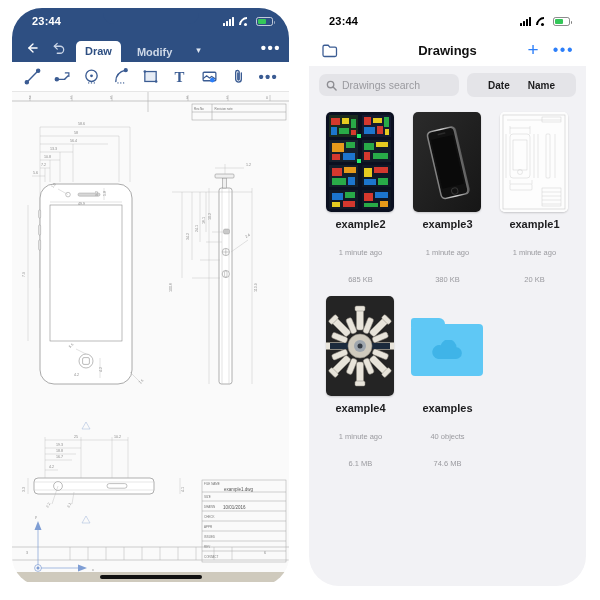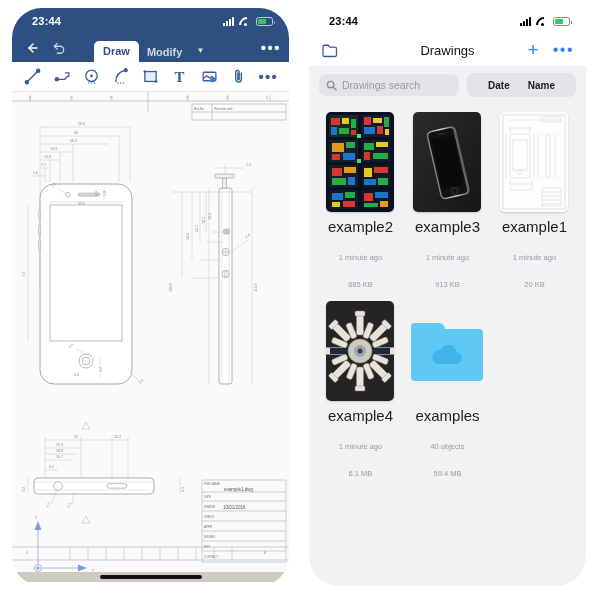--- a/index.html
+++ b/index.html
@@ -73,24 +73,24 @@
   .notch.dark { background: #2e4f82; }
   .notch.light { background: #ffffff; }
 
   
   .cad-topbar {
     height: 28px; background: #2e4f82;
     display: flex; align-items: flex-end; position: relative;
     padding: 0 8px;
   }
   .cad-topbar .tb-icon { color: #fff; display: flex; align-items: center; justify-content: center; height: 28px; width: 26px; }
-  .tabs { display: flex; align-items: flex-end; margin-left: 22px; height: 28px; }
+  .tabs { display: flex; align-items: flex-end; margin-left: 4px; height: 28px; }
   .tab {
     font-size: 11px; font-weight: bold; color: #cfd9e8;
-    padding: 3px 8px 4px; line-height: 12px;
+    padding: 3px 16px 4px; line-height: 12px;
   }
   .tab.active {
     background: #ffffff; color: #2e4f82;
     border-radius: 5px 5px 0 0;
     padding: 4px 9px 5px;
   }
   .tab-caret { color: #dde5f0; font-size: 9px; padding: 0 8px 7px; }
   .topbar-more { margin-left: auto; color: #fff; font-size: 15px; letter-spacing: 1.5px; padding-bottom: 6px; font-weight: bold; }
 
   .cad-tools {
@@ -112,21 +112,21 @@
     width: 102px; height: 4px; border-radius: 2px; background: #111;
   }
   .cad-bottom-strip { position: absolute; left:0; right:0; bottom:0; height:10px; background:#cfcabd; }
 
   
   .fb-navbar {
     height: 32px; background: #ffffff;
     display: flex; align-items: center; padding: 0 12px;
     position: relative;
   }
-  .fb-title { position: absolute; left: 0; right: 0; text-align: center; font-size: 13px; font-weight: normal; color: #111; pointer-events: none; }
+  .fb-title { position: absolute; left: 0; right: 0; text-align: center; font-size: 13px; font-weight: bold; color: #111; pointer-events: none; }
   .fb-nav-right { margin-left: auto; display: flex; align-items: center; gap: 14px; z-index: 2; }
   .plus { font-size: 19px; color: #2d7ff9; line-height: 14px; font-weight: 300; }
   .fb-more { font-size: 16px; color: #2d7ff9; letter-spacing: 1.5px; line-height: 10px; }
 
   .fb-searchrow {
     display: flex; align-items: center; gap: 8px;
     padding: 7px 10px; background: #f2f2f5;
   }
   .searchbox {
     flex: 1; height: 22px; border-radius: 7px; background: #e4e4e8;
@@ -139,21 +139,21 @@
   .seg { font-size: 10px; font-weight: bold; color: #1c1c1e; padding: 0 9px; display: flex; align-items: center; border-radius: 5px; }
   .seg.active { background: #ffffff; box-shadow: 0 0 2px rgba(0,0,0,.22); }
 
   .fb-body { background: #f2f2f5; height: 498px; padding: 8px 8px 0; position: relative; overflow: hidden; }
   .grid { display: flex; flex-wrap: wrap; gap: 0; }
   .cell { width: 33.33%; display: flex; flex-direction: column; align-items: center; margin-bottom: 12px; }
   .thumb {
     width: 68px; height: 100px; border-radius: 5px; overflow: hidden;
     background: #fff; box-shadow: 0 1px 2px rgba(0,0,0,.18); position: relative;
   }
-  .fname { font-size: 15px; font-weight: normal; color: #1c1c1e; margin-top: 6px; }
+  .fname { font-size: 11px; font-weight: bold; color: #1c1c1e; margin-top: 6px; }
   .fmeta { font-size: 7.5px; color: #9a9a9f; margin-top: 18px; }
   .folder-thumb { width: 72px; height: 58px; position: relative; margin-top: 22px; margin-bottom: 20px; }
   .folder-back { position: absolute; left:0; top:0; width: 34px; height: 9px; background:#5fc8f5; border-radius: 3px 6px 0 0; }
   .folder-body { position: absolute; left: 0; top: 6px; width: 72px; height: 52px; background:#5fc8f5; border-radius: 4px; }
   .folder-cloud { position:absolute; left: 18px; top: 22px; width: 36px; height: 20px; }
 
   svg { display: block; }
   .dim { font-size: 3.6px; fill: #8a8a8a; font-family: "Liberation Sans", sans-serif; }
   .tbtxt { font-size: 3px; fill: #777; font-family: "Liberation Sans", sans-serif; }
   .tbtxt-b { font-size: 4.5px; fill: #555; font-family: "Liberation Sans", sans-serif; }
@@ -628,21 +628,21 @@
                 <rect x="20" y="16" width="30" height="70" rx="5" fill="url(#gl)"></rect>
                 <rect x="21.5" y="17.5" width="26" height="67" rx="4" fill="#111"></rect>
                 <rect x="23.5" y="25" width="22" height="50" fill="#0a0a0a"></rect>
                 <rect x="31" y="20.5" width="8" height="1.6" rx="0.8" fill="#2a2a2a"></rect>
                 <circle cx="35" cy="80" r="3.2" fill="none" stroke="#333" stroke-width="1"></circle>
               </g>
             </svg>
           </div>
           <div class="fname">example3</div>
           <div class="fmeta">1 minute ago</div>
-          <div class="fmeta">913 KB</div>
+          <div class="fmeta">380 KB</div>
         </div>
 
         <div class="cell">
           <div class="thumb">
             <svg width="68" height="100" viewBox="0 0 68 100">
               <rect width="68" height="100" fill="#fdfdfd"></rect>
               <rect x="3" y="3" width="62" height="94" fill="none" stroke="#d0d0d0" stroke-width="0.7"></rect>
               <g stroke="#c6c6c6" stroke-width="0.4" fill="none">
                 <line x1="7" y1="8" x2="61" y2="8"></line>
                 <rect x="42" y="5" width="19" height="5"></rect>
@@ -751,21 +751,21 @@
         <div class="cell">
           <div class="folder-thumb">
             <div class="folder-back"></div>
             <div class="folder-body"></div>
             <svg class="folder-cloud" viewBox="0 0 40 22">
               <path d="M10 21h20a6.5 6.5 0 00.6-12.97A9 9 0 0013 5.6 7 7 0 0010 21z" fill="#3fb4e8"></path>
             </svg>
           </div>
           <div class="fname">examples</div>
           <div class="fmeta">40 objects</div>
-          <div class="fmeta">59.4 MB</div>
+          <div class="fmeta">74.6 MB</div>
         </div>
 
       </div>
 
     </div>
   </div>
 
 </div>
 
 </body></html>

